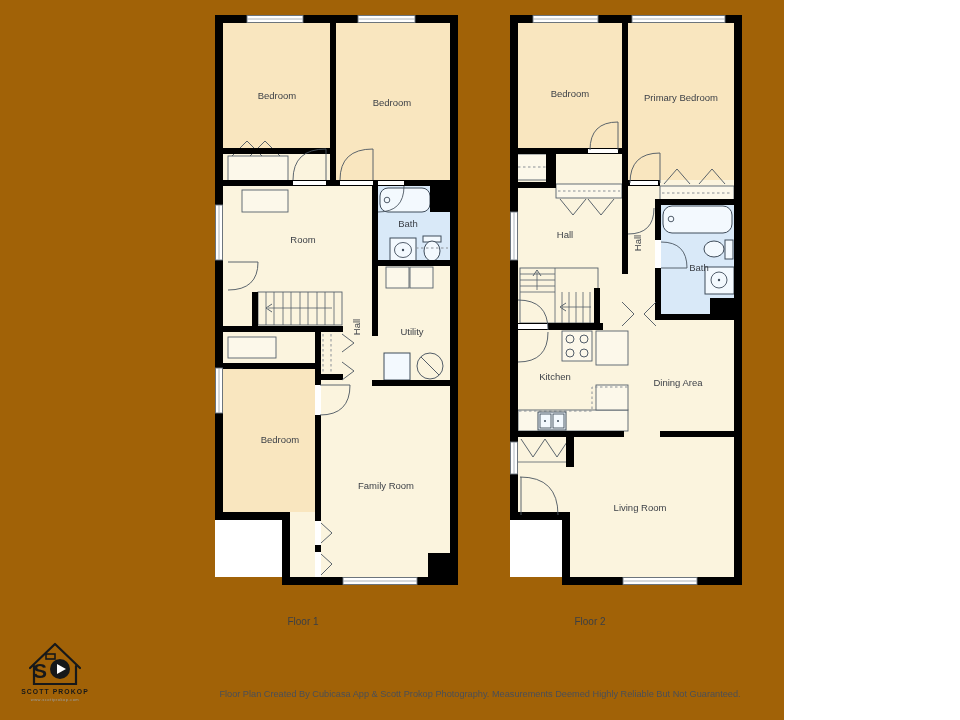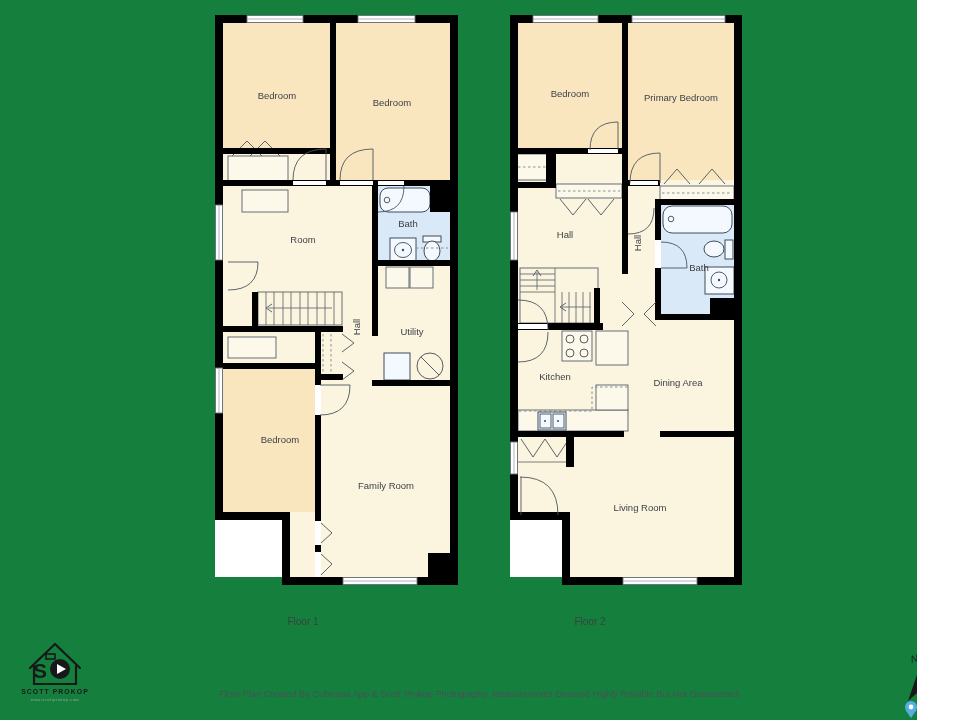--- a/index.html
+++ b/index.html
@@ -1,16 +1,16 @@
 <!DOCTYPE html>
 <html><head>
 <meta charset="utf-8">
 <style>
   html,body{margin:0;padding:0;background:#ffffff;}
-  .canvas{position:relative;width:917px;height:720px;background:#15803d;overflow:hidden;
+  .canvas{position:relative;width:784px;height:720px;background:#a16207;overflow:hidden;
           font-family:"Liberation Sans", sans-serif;}
   svg{position:absolute;left:0;top:0;}
   .wall{fill:#000000;}
   .opening{fill:#ffffff;}
   .arc{fill:none;stroke:#4a5560;stroke-width:0.9;}
   .leaf{stroke:#4a5560;stroke-width:0.9;}
   .chev{fill:none;stroke:#4a5560;stroke-width:0.9;}
   .furn{fill:#fcf8ea;stroke:#55606b;stroke-width:0.9;}
   .fixture{fill:#f3f9fe;stroke:#3f4c5a;stroke-width:1;}
   .fline{stroke:#3f4c5a;stroke-width:0.9;fill:none;}

